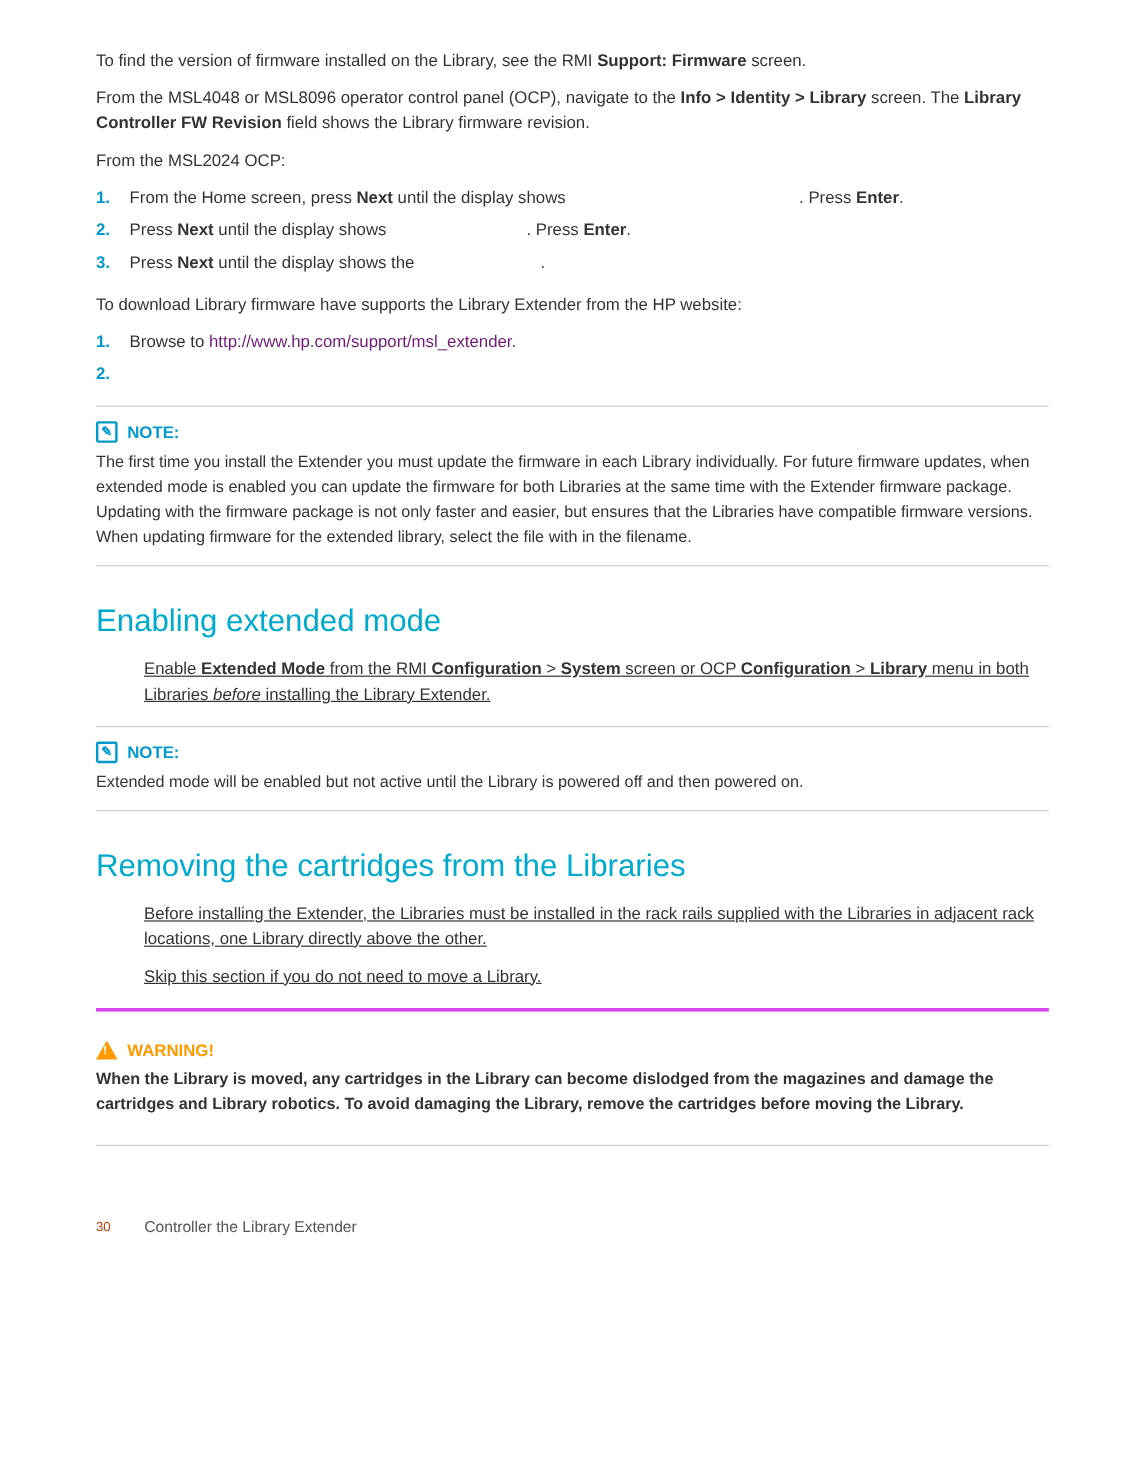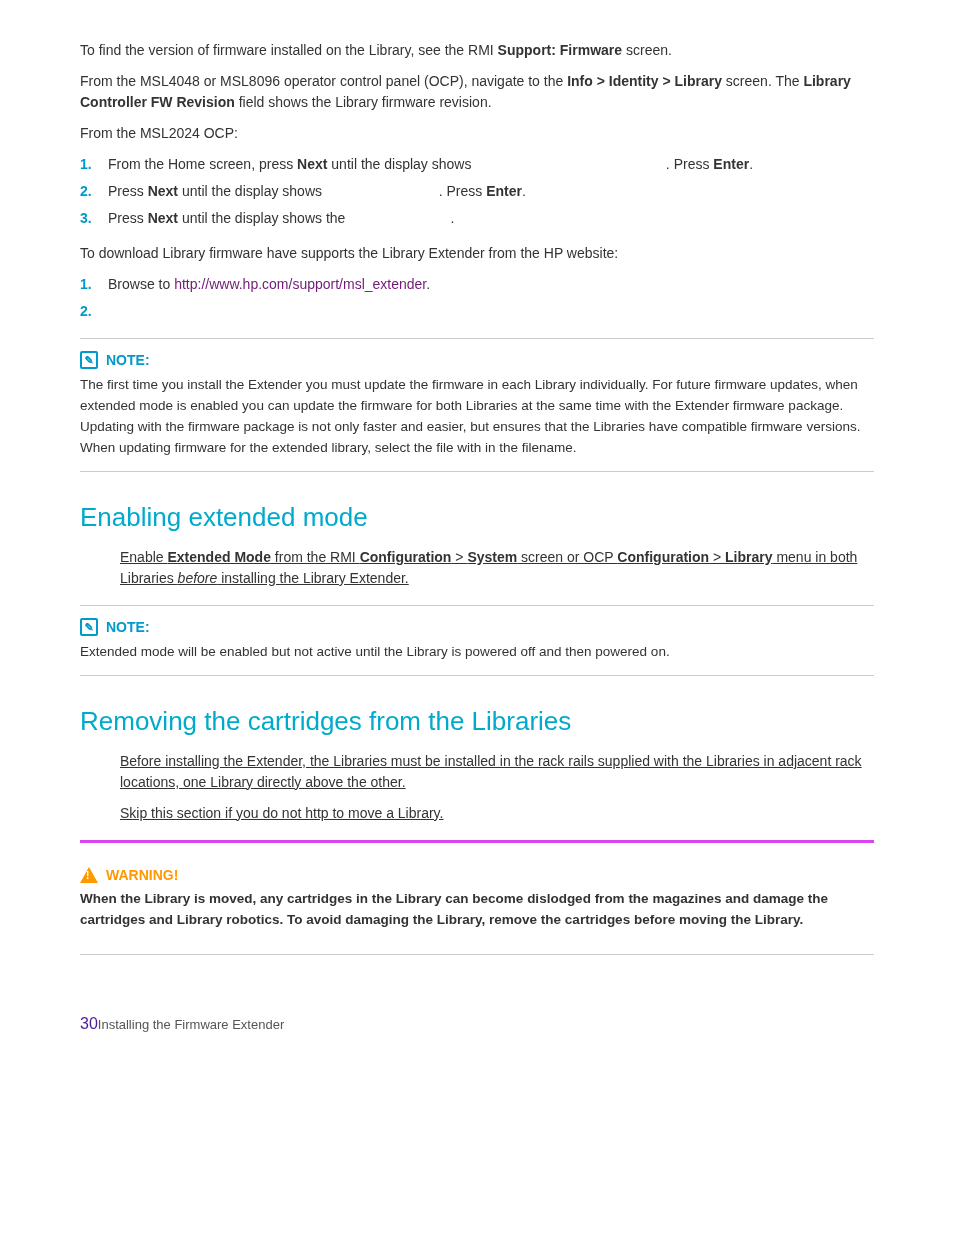--- a/index.html
+++ b/index.html
@@ -148,23 +148,23 @@
     .footer-line {
       display: flex;
       align-items: center;
       margin-top: 60px;
       padding-top: 0;
       font-size: 13px;
       color: #555;
     }
 
     .footer-line .page-num {
-      font-size: 16px;
-      color: #4c1d95;
-      margin-right: 0;
+      font-size: 11px;
+      color: #c2410c;
+      margin-right: 28px;
     }
 
     .footer-line .footer-text {
       font-size: 13px;
       color: #555;
     }
 
     .indent {
       padding-left: 40px;
       text-decoration: underline;
@@ -233,28 +233,28 @@
     <div class="note-label">
       <span class="note-icon">✎</span>
       <span>NOTE:</span>
     </div>
     <div class="note-text">Extended mode will be enabled but not active until the Library is powered off and then powered on.</div>
   </div>
 
   <h2 class="section-heading">Removing the cartridges from the Libraries</h2>
 
   <p class="indent">Before installing the Extender, the Libraries must be installed in the rack rails supplied with the Libraries in adjacent rack locations, one Library directly above the other.</p>
-  <p class="indent">Skip this section if you do not http to move a Library.</p>
+  <p class="indent">Skip this section if you do not need to move a Library.</p>
 
   <div class="warning-box">
     <div class="warning-label">
       <span class="warning-icon"></span>
       <span>WARNING!</span>
     </div>
     <div class="warning-text">When the Library is moved, any cartridges in the Library can become dislodged from the magazines and damage the cartridges and Library robotics. To avoid damaging the Library, remove the cartridges before moving the Library.</div>
   </div>
 
   <div class="footer-line">
     <span class="page-num">30</span>
-    <span class="footer-text">Installing the Firmware Extender</span>
+    <span class="footer-text">Controller the Library Extender</span>
   </div>
 
 </div>
 
 </body></html>

